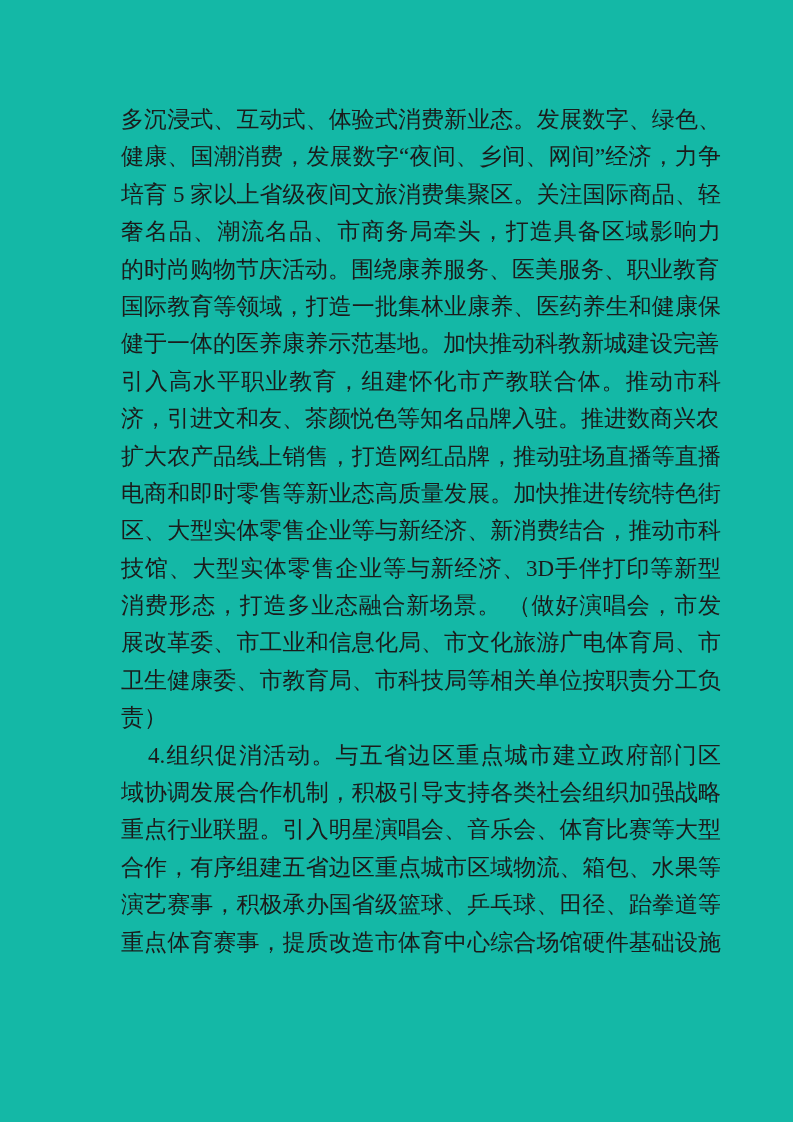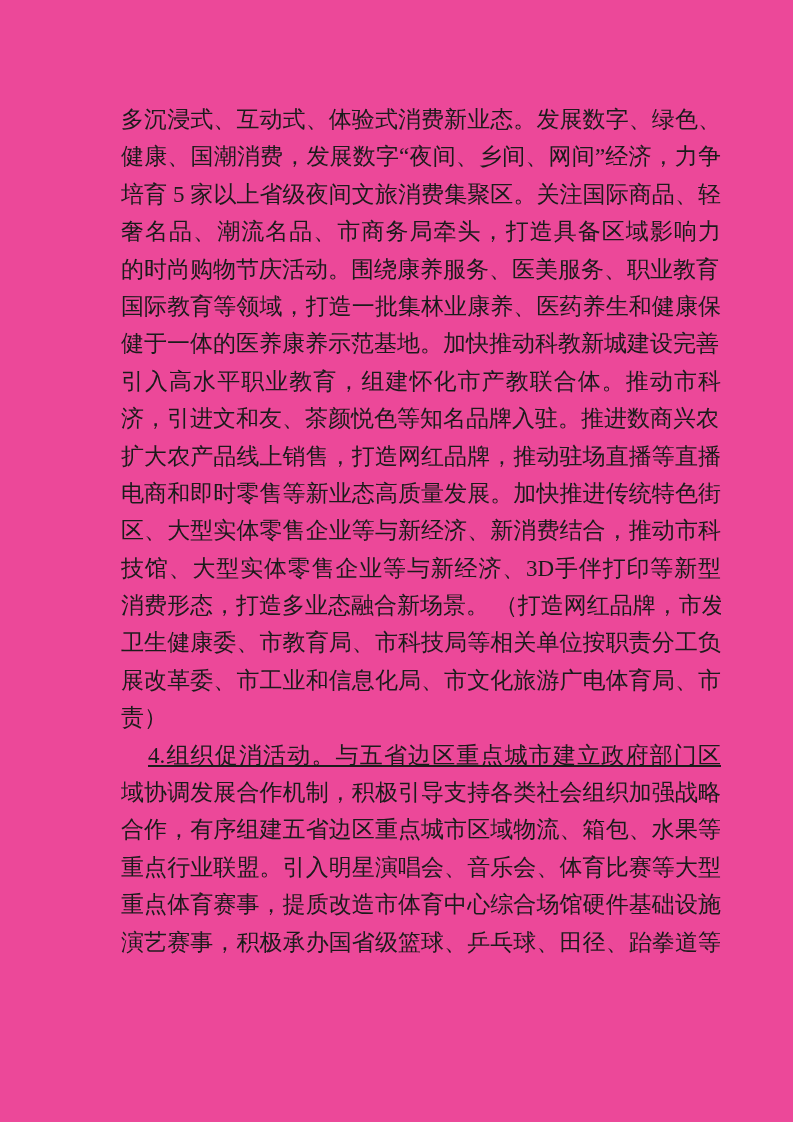--- a/index.html
+++ b/index.html
@@ -34,49 +34,48 @@
     text-align: justify;
     text-align-last: justify;
     white-space: nowrap;
     overflow: hidden;
   }
   .line.last {
     text-align-last: left;
   }
   .line.indent {
     padding-left: 27px;
-    text-decoration: underline;
   }
 </style>
 </head>
 <body>
 
-<div class="page" style="background: #ec4899;">
+<div class="page" style="background: #14b8a6;">
   <div class="doc-body" style="color: rgb(27, 27, 27);">
       <div class="paragraph">
         <div class="line">多沉浸式、互动式、体验式消费新业态。发展数字、绿色、</div>
         <div class="line">健康、国潮消费，发展数字“夜间、乡间、网间”经济，力争</div>
         <div class="line">培育 5 家以上省级夜间文旅消费集聚区。关注国际商品、轻</div>
         <div class="line">奢名品、潮流名品、市商务局牵头，打造具备区域影响力</div>
         <div class="line">的时尚购物节庆活动。围绕康养服务、医美服务、职业教育、</div>
         <div class="line">国际教育等领域，打造一批集林业康养、医药养生和健康保</div>
         <div class="line">健于一体的医养康养示范基地。加快推动科教新城建设完善，</div>
         <div class="line">引入高水平职业教育，组建怀化市产教联合体。推动市科</div>
         <div class="line">济，引进文和友、茶颜悦色等知名品牌入驻。推进数商兴农，</div>
         <div class="line">扩大农产品线上销售，打造网红品牌，推动驻场直播等直播</div>
         <div class="line">电商和即时零售等新业态高质量发展。加快推进传统特色街</div>
         <div class="line">区、大型实体零售企业等与新经济、新消费结合，推动市科</div>
         <div class="line">技馆、大型实体零售企业等与新经济、3D手伴打印等新型</div>
-        <div class="line">消费形态，打造多业态融合新场景。 （打造网红品牌，市发</div>
+        <div class="line">消费形态，打造多业态融合新场景。 （做好演唱会，市发</div>
+        <div class="line">展改革委、市工业和信息化局、市文化旅游广电体育局、市</div>
         <div class="line">卫生健康委、市教育局、市科技局等相关单位按职责分工负</div>
-        <div class="line">展改革委、市工业和信息化局、市文化旅游广电体育局、市</div>
         <div class="line last">责）</div>
       </div>
       <div class="paragraph">
         <div class="line indent">4.组织促消活动。与五省边区重点城市建立政府部门区</div>
         <div class="line">域协调发展合作机制，积极引导支持各类社会组织加强战略</div>
+        <div class="line">重点行业联盟。引入明星演唱会、音乐会、体育比赛等大型</div>
         <div class="line">合作，有序组建五省边区重点城市区域物流、箱包、水果等</div>
-        <div class="line">重点行业联盟。引入明星演唱会、音乐会、体育比赛等大型</div>
+        <div class="line">演艺赛事，积极承办国省级篮球、乒乓球、田径、跆拳道等</div>
         <div class="line">重点体育赛事，提质改造市体育中心综合场馆硬件基础设施</div>
-        <div class="line">演艺赛事，积极承办国省级篮球、乒乓球、田径、跆拳道等</div>
       </div>
     </div>
 </div>
 
 </body></html>

